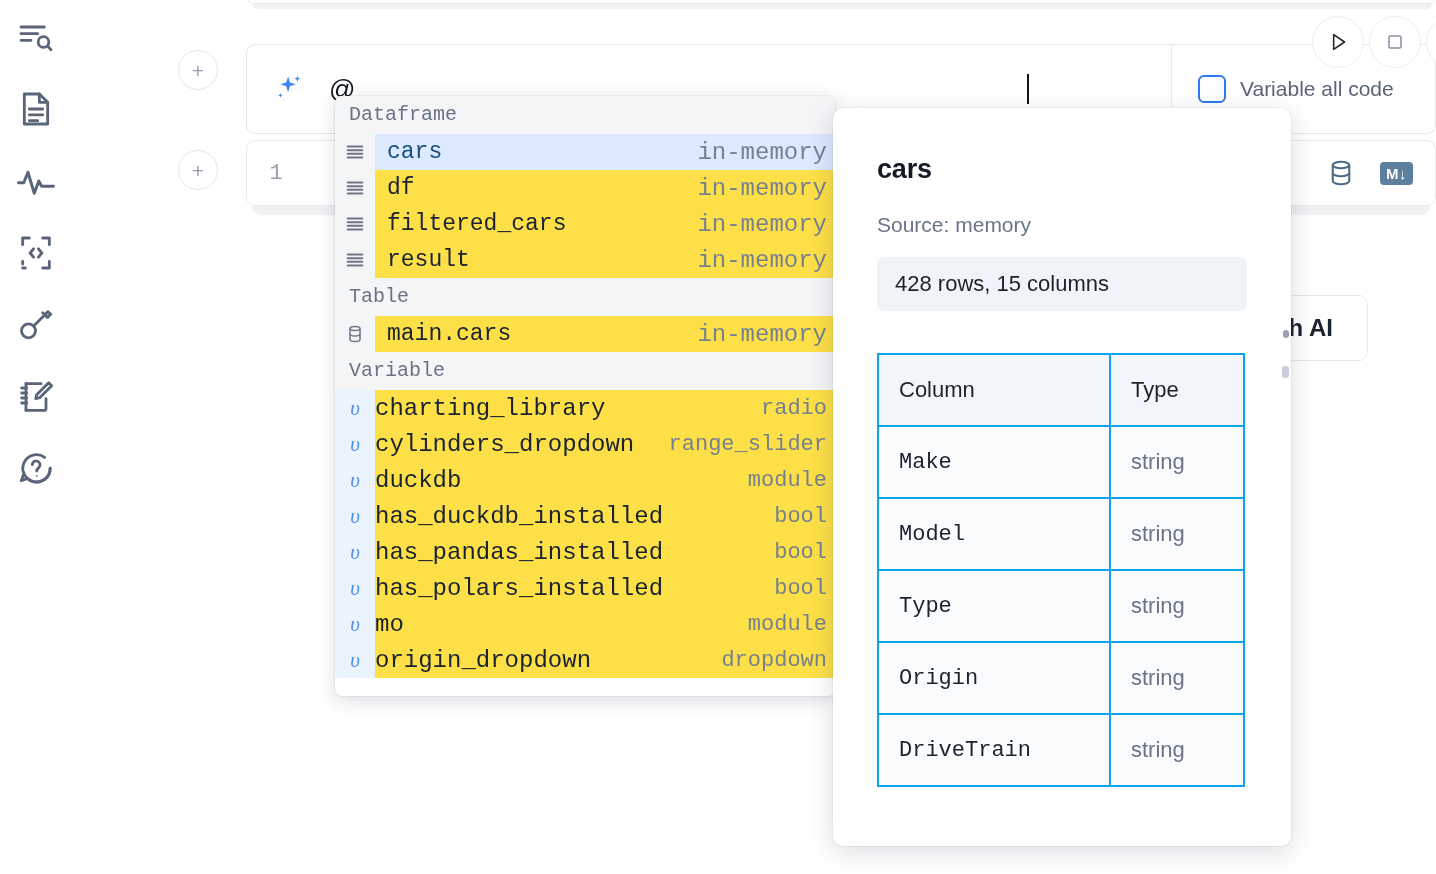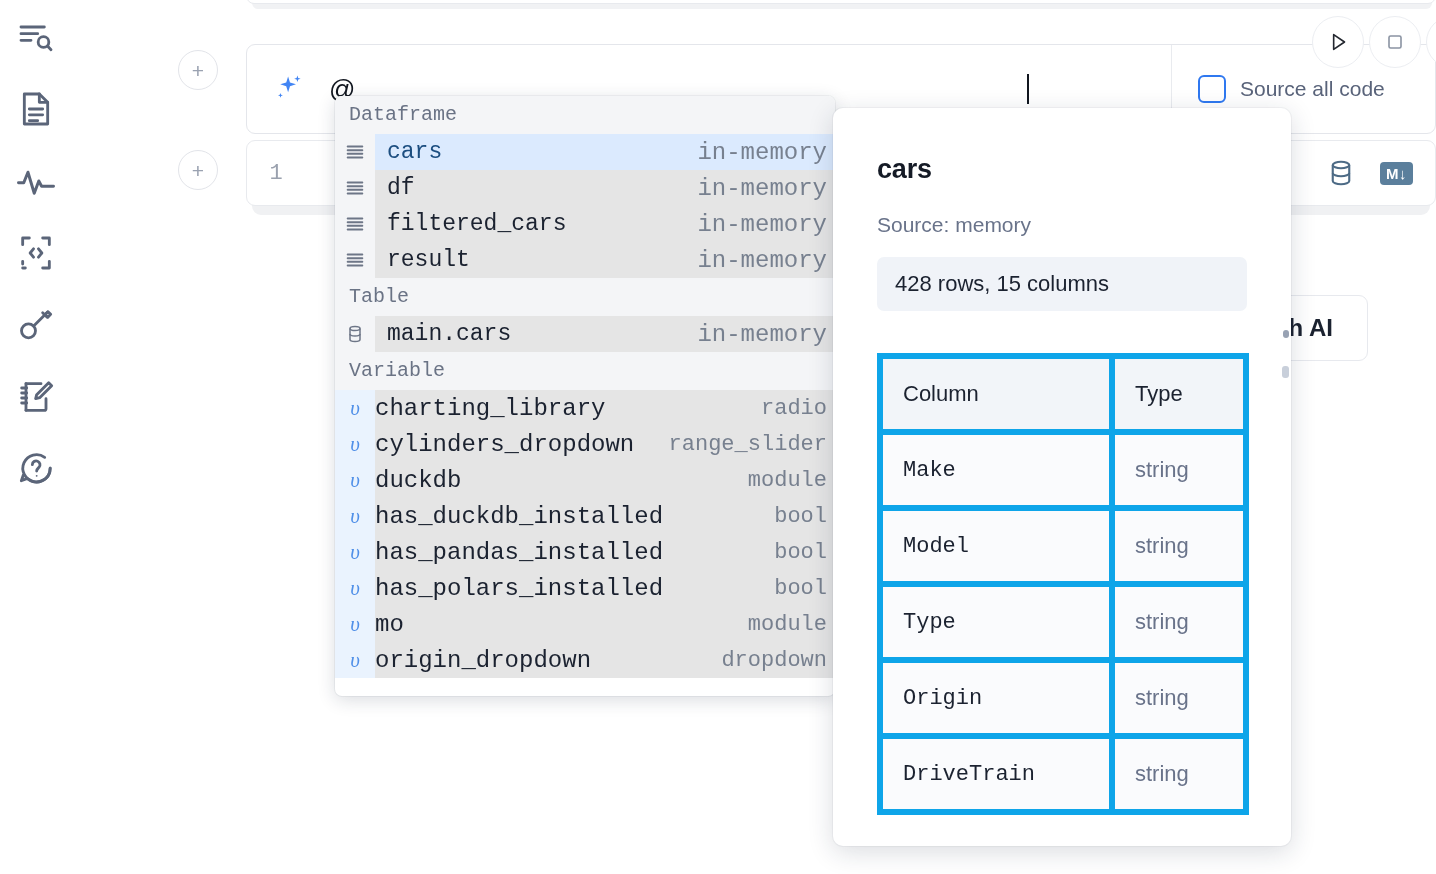--- a/index.html
+++ b/index.html
@@ -131,21 +131,21 @@
     background: #ffffff; border-radius: 7px;
     box-shadow: 0 4px 18px rgba(25,35,60,.16), 0 0 0 1px rgba(25,35,60,.05);
     overflow: hidden; z-index: 40;
   }
   .ac-section {
     background: #f4f5f7; color: #6a7385; font-size: 20px;
     font-family: "Liberation Mono", monospace;
     padding: 6px 0 6px 14px; line-height: 26px;
   }
   .ac-row {
-    display: flex; align-items: center; height: 36px; background: #e5e5e5;
+    display: flex; align-items: center; height: 36px; background: #fde047;
     font-family: "Liberation Mono", monospace; cursor: pointer;
   }
   .ac-row.sel .ac-name, .ac-row.sel { background: #dbeafe; }
   .ac-row.sel .ac-name { color: #1e3a5f; }
   .ac-ico {
     width: 40px; height: 36px; flex: 0 0 40px;
     display: flex; align-items: center; justify-content: center;
     background: #f4f5f7; color: #6d7687;
   }
   .ac-row.var .ac-ico { background: #eaf3fe; color: #4f8fe8; font-style: italic;
@@ -178,21 +178,21 @@
   .pv-source { font-size: 21px; color: #69738a; margin-top: 28px; }
   .pv-chip {
     margin-top: 20px; background: #f0f3f8; border-radius: 7px;
     padding: 14px 18px; font-size: 22px; color: #1b2230;
   }
   .pv-table {
     margin-top: 42px; width: 366px; border-collapse: collapse;
     border: 1px solid #dde3ec; table-layout: fixed;
   }
   .pv-table th, .pv-table td {
-    border: 6px solid #0ea5e9; text-align: left; padding: 22px 20px;
+    border: 2px solid #0ea5e9; text-align: left; padding: 22px 20px;
     font-size: 22px;
   }
   .pv-table th { background: #f2f5f9; color: #1b2230; font-weight: normal; }
   .pv-table td { background: #fafbfd; }
   .pv-table td.col { font-family: "Liberation Mono", monospace; color: #1b2230; }
   .pv-table td.typ { color: #69738a; }
   .pv-table col.c1 { width: 232px; }
   .pv-table col.c2 { width: 134px; }
   .pv-scroll {
     position: absolute; right: 2px; top: 222px; width: 6px; height: 8px;
@@ -288,21 +288,21 @@
         </svg>
       </span>
       <span class="ai-input-wrap">
         <span class="ai-input">@</span>
           <span class="caret"></span>
       </span>
     </div>
     <div class="ai-right">
       <div class="chk-row">
         <span class="chk"></span>
-        <span class="chk-label">Source all code</span>
+        <span class="chk-label">Variable all code</span>
       </div>
     </div>
   </div>
 
   <div class="run-ctl" id="run-play">
     <svg width="26" height="26" viewBox="0 0 24 24" fill="none" stroke="currentColor" stroke-width="1.5" stroke-linejoin="round">
       <path d="M8 5.2l10 6.8-10 6.8z"></path>
     </svg>
   </div>
   <div class="run-ctl" id="run-stop">

